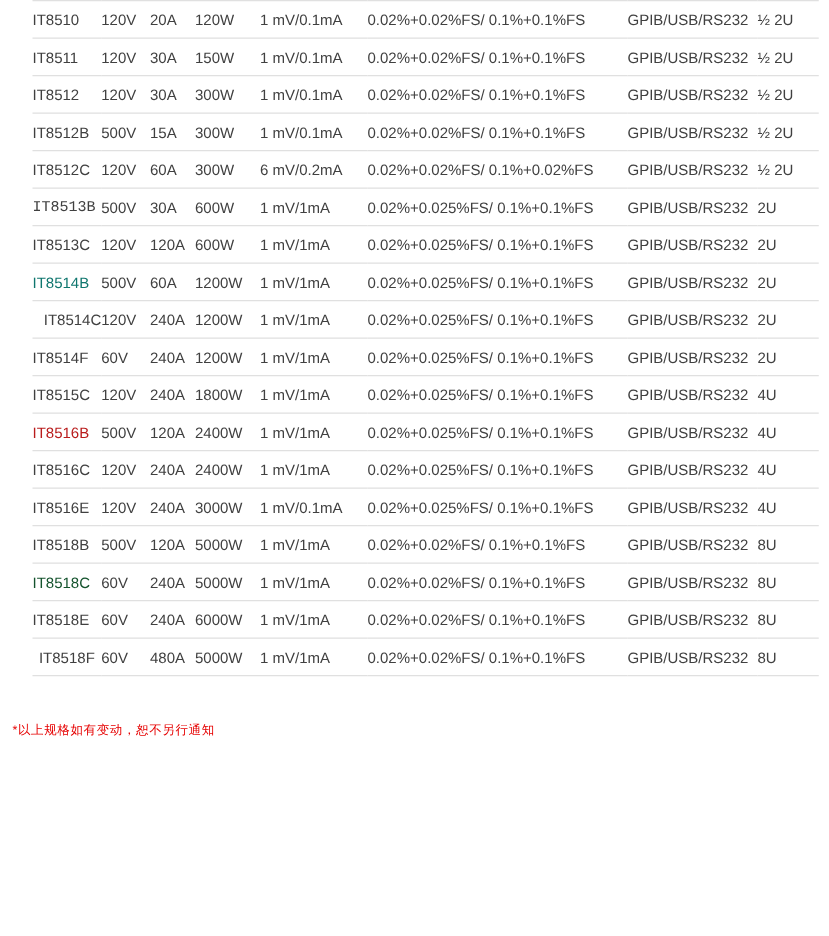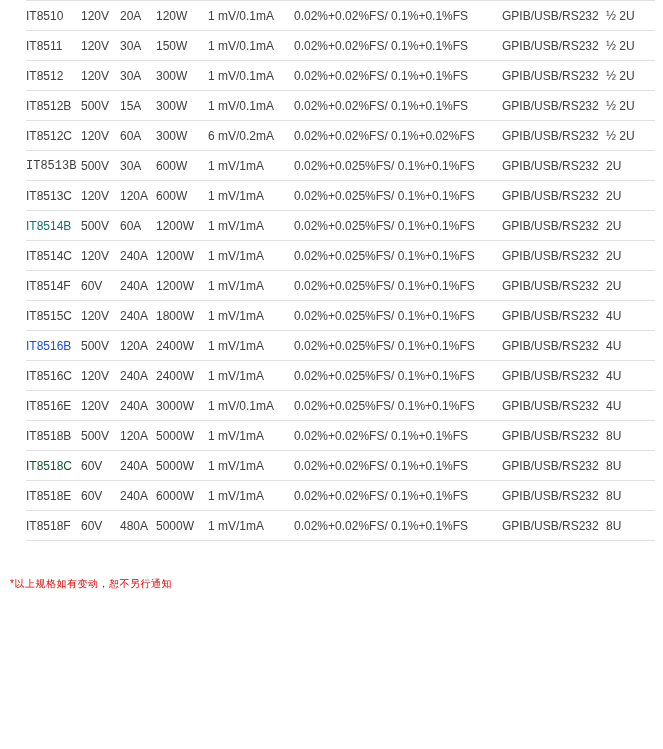--- a/index.html
+++ b/index.html
@@ -146,21 +146,21 @@
           <td class="cell-model" style="color: #0f766e;">IT8514B</td>
           <td class="cell-voltage" style="color: rgb(64, 64, 64);">500V</td>
           <td class="cell-current" style="color: rgb(64, 64, 64);">60A</td>
           <td class="cell-power" style="color: rgb(64, 64, 64);">1200W</td>
           <td class="cell-resolution" style="color: rgb(64, 64, 64);">1 mV/1mA</td>
           <td class="cell-accuracy" style="color: rgb(64, 64, 64);">0.02%+0.025%FS/ 0.1%+0.1%FS</td>
           <td class="cell-interfaces" style="color: rgb(64, 64, 64);">GPIB/USB/RS232</td>
           <td class="cell-size" style="color: rgb(64, 64, 64);">2U</td>
         </tr>
         <tr>
-          <td class="cell-model" style="color: rgb(64, 64, 64);">IT8514C</td>
+          <td class="cell-model" style="color: rgb(64, 64, 64); text-align: right;">IT8514C</td>
           <td class="cell-voltage" style="color: rgb(64, 64, 64);">120V</td>
           <td class="cell-current" style="color: rgb(64, 64, 64);">240A</td>
           <td class="cell-power" style="color: rgb(64, 64, 64);">1200W</td>
           <td class="cell-resolution" style="color: rgb(64, 64, 64);">1 mV/1mA</td>
           <td class="cell-accuracy" style="color: rgb(64, 64, 64);">0.02%+0.025%FS/ 0.1%+0.1%FS</td>
           <td class="cell-interfaces" style="color: rgb(64, 64, 64);">GPIB/USB/RS232</td>
           <td class="cell-size" style="color: rgb(64, 64, 64);">2U</td>
         </tr>
         <tr>
           <td class="cell-model" style="color: rgb(64, 64, 64);">IT8514F</td>
@@ -176,21 +176,21 @@
           <td class="cell-model" style="color: rgb(64, 64, 64);">IT8515C</td>
           <td class="cell-voltage" style="color: rgb(64, 64, 64);">120V</td>
           <td class="cell-current" style="color: rgb(64, 64, 64);">240A</td>
           <td class="cell-power" style="color: rgb(64, 64, 64);">1800W</td>
           <td class="cell-resolution" style="color: rgb(64, 64, 64);">1 mV/1mA</td>
           <td class="cell-accuracy" style="color: rgb(64, 64, 64);">0.02%+0.025%FS/ 0.1%+0.1%FS</td>
           <td class="cell-interfaces" style="color: rgb(64, 64, 64);">GPIB/USB/RS232</td>
           <td class="cell-size" style="color: rgb(64, 64, 64);">4U</td>
         </tr>
         <tr>
-          <td class="cell-model" style="color: #1d4ed8;">IT8516B</td>
+          <td class="cell-model" style="color: #b91c1c;">IT8516B</td>
           <td class="cell-voltage" style="color: rgb(64, 64, 64);">500V</td>
           <td class="cell-current" style="color: rgb(64, 64, 64);">120A</td>
           <td class="cell-power" style="color: rgb(64, 64, 64);">2400W</td>
           <td class="cell-resolution" style="color: rgb(64, 64, 64);">1 mV/1mA</td>
           <td class="cell-accuracy" style="color: rgb(64, 64, 64);">0.02%+0.025%FS/ 0.1%+0.1%FS</td>
           <td class="cell-interfaces" style="color: rgb(64, 64, 64);">GPIB/USB/RS232</td>
           <td class="cell-size" style="color: rgb(64, 64, 64);">4U</td>
         </tr>
         <tr>
           <td class="cell-model" style="color: rgb(64, 64, 64);">IT8516C</td>
@@ -236,21 +236,21 @@
           <td class="cell-model" style="color: rgb(64, 64, 64);">IT8518E</td>
           <td class="cell-voltage" style="color: rgb(64, 64, 64);">60V</td>
           <td class="cell-current" style="color: rgb(64, 64, 64);">240A</td>
           <td class="cell-power" style="color: rgb(64, 64, 64);">6000W</td>
           <td class="cell-resolution" style="color: rgb(64, 64, 64);">1 mV/1mA</td>
           <td class="cell-accuracy" style="color: rgb(64, 64, 64);">0.02%+0.02%FS/ 0.1%+0.1%FS</td>
           <td class="cell-interfaces" style="color: rgb(64, 64, 64);">GPIB/USB/RS232</td>
           <td class="cell-size" style="color: rgb(64, 64, 64);">8U</td>
         </tr>
         <tr>
-          <td class="cell-model" style="color: rgb(64, 64, 64);">IT8518F</td>
+          <td class="cell-model" style="color: rgb(64, 64, 64); text-align: center;">IT8518F</td>
           <td class="cell-voltage" style="color: rgb(64, 64, 64);">60V</td>
           <td class="cell-current" style="color: rgb(64, 64, 64);">480A</td>
           <td class="cell-power" style="color: rgb(64, 64, 64);">5000W</td>
           <td class="cell-resolution" style="color: rgb(64, 64, 64);">1 mV/1mA</td>
           <td class="cell-accuracy" style="color: rgb(64, 64, 64);">0.02%+0.02%FS/ 0.1%+0.1%FS</td>
           <td class="cell-interfaces" style="color: rgb(64, 64, 64);">GPIB/USB/RS232</td>
           <td class="cell-size" style="color: rgb(64, 64, 64);">8U</td>
         </tr>
       </tbody>
   </table>

